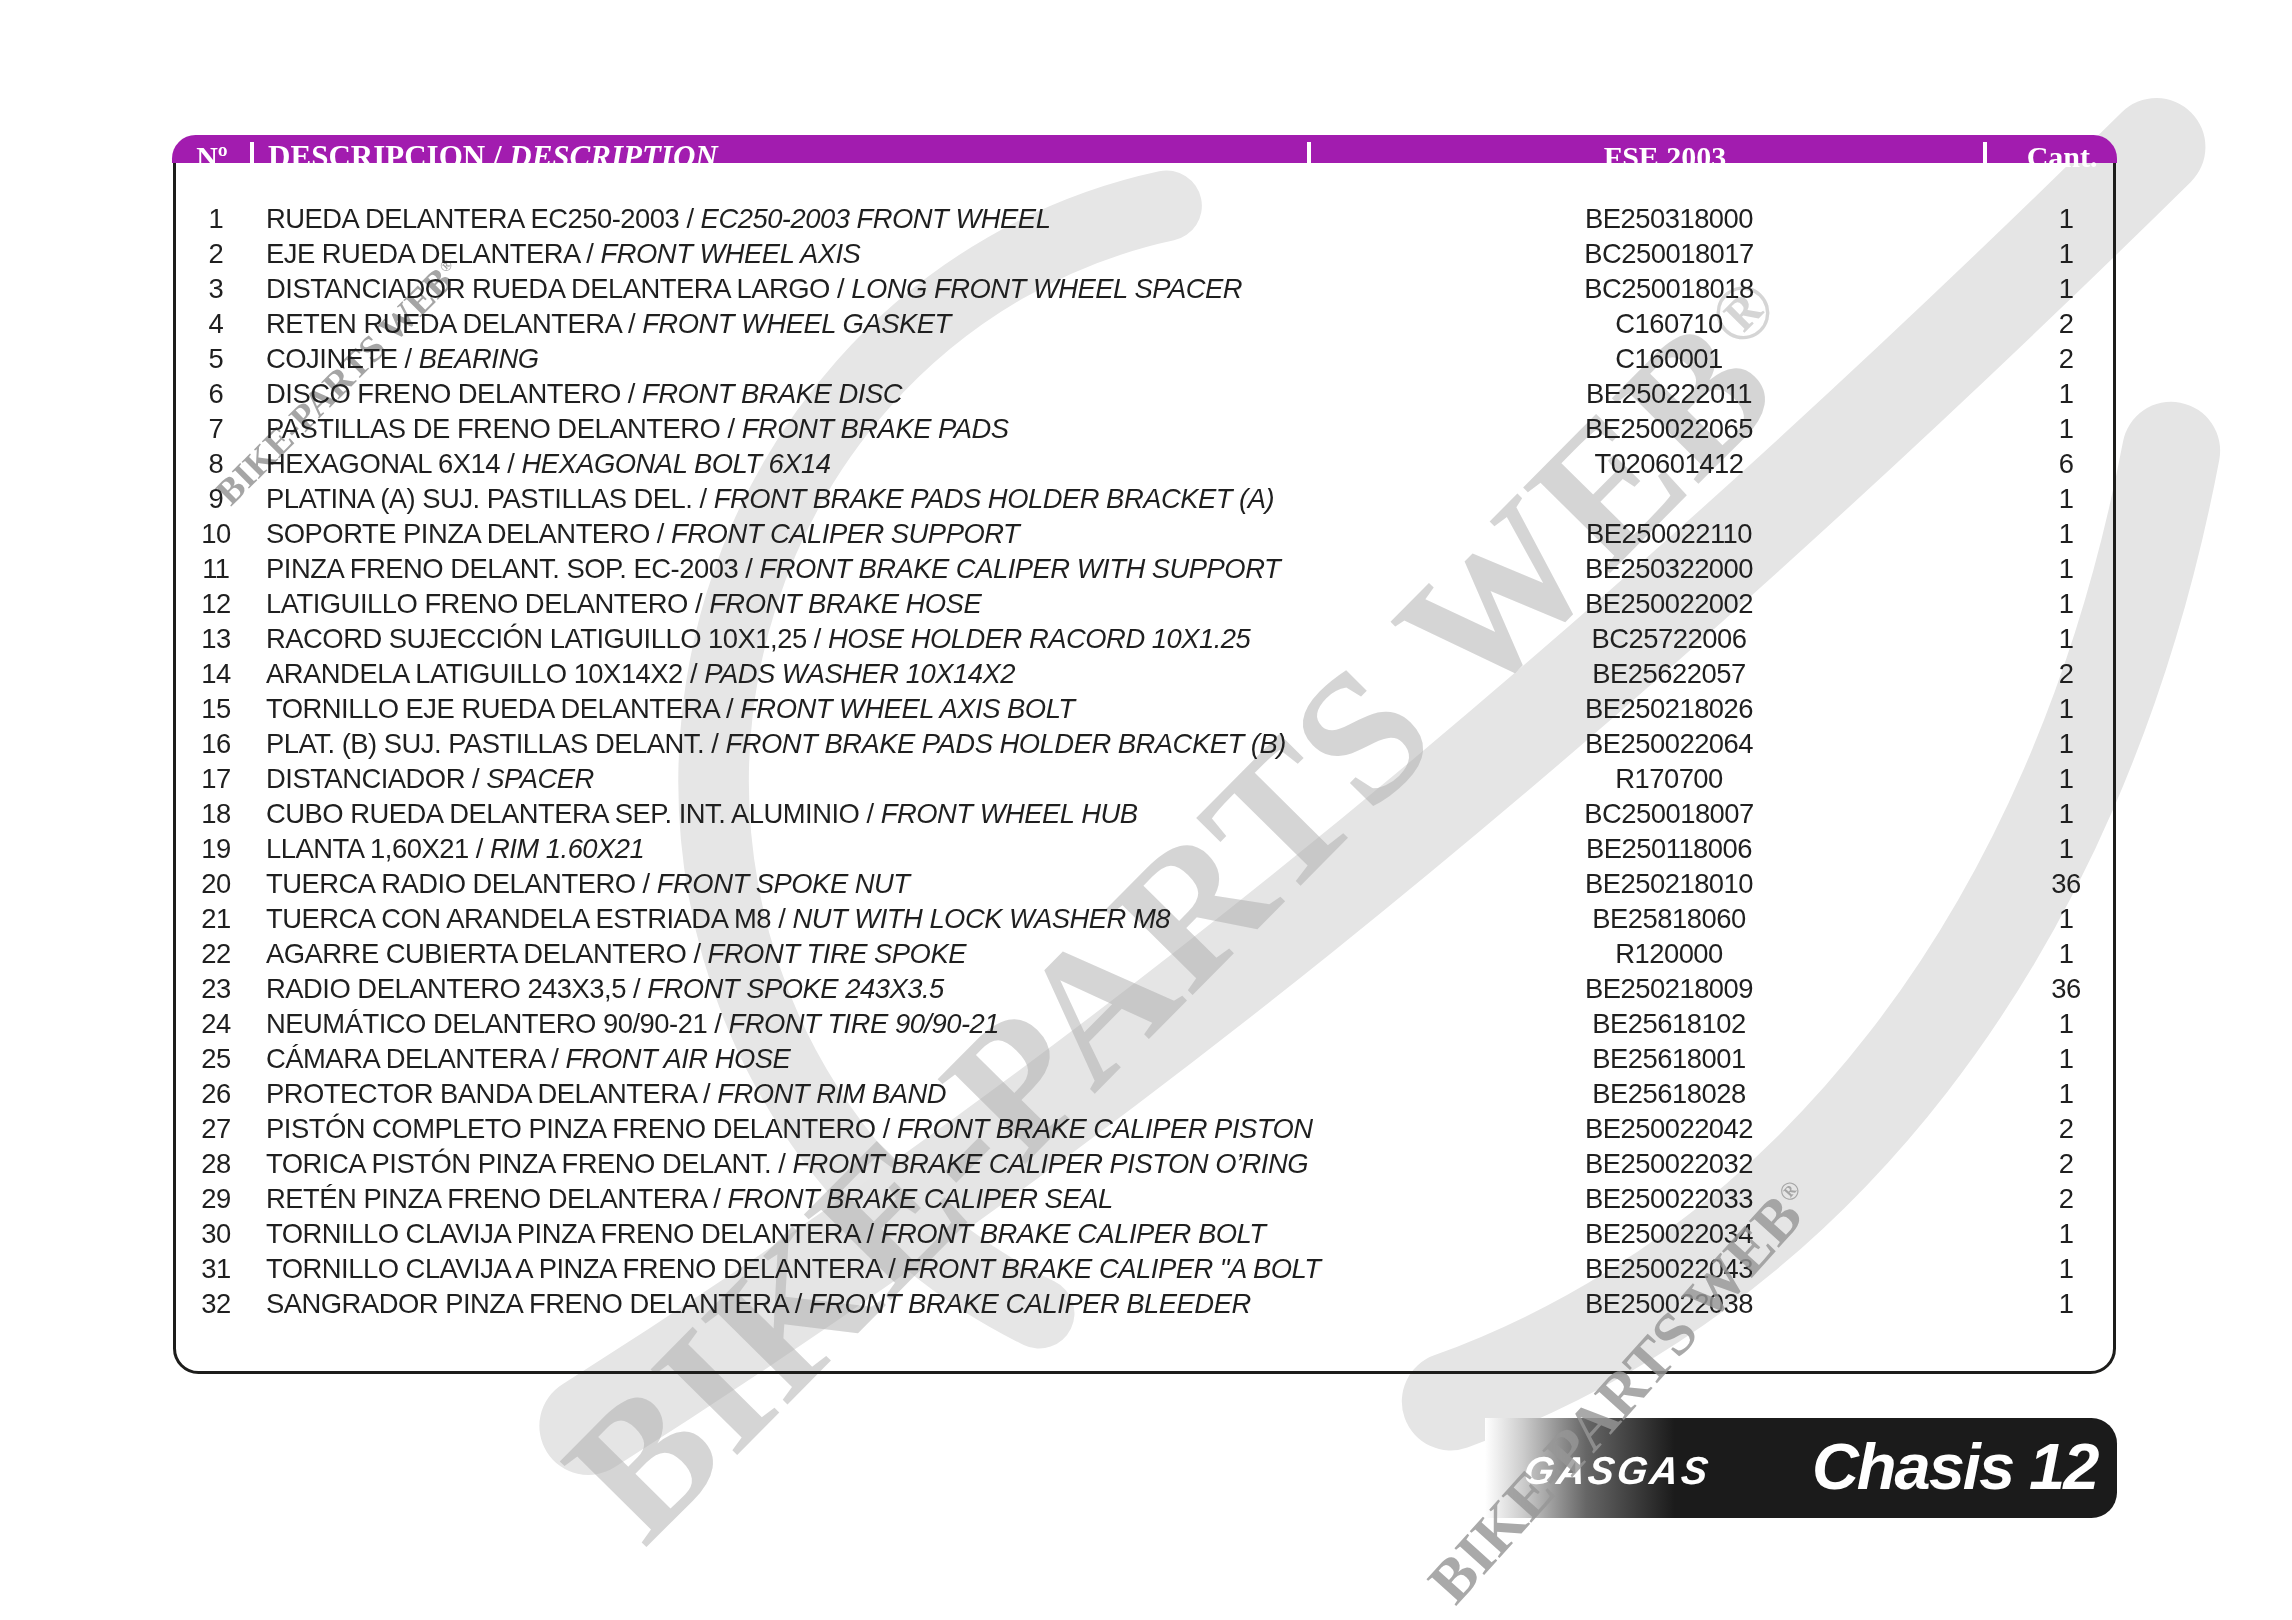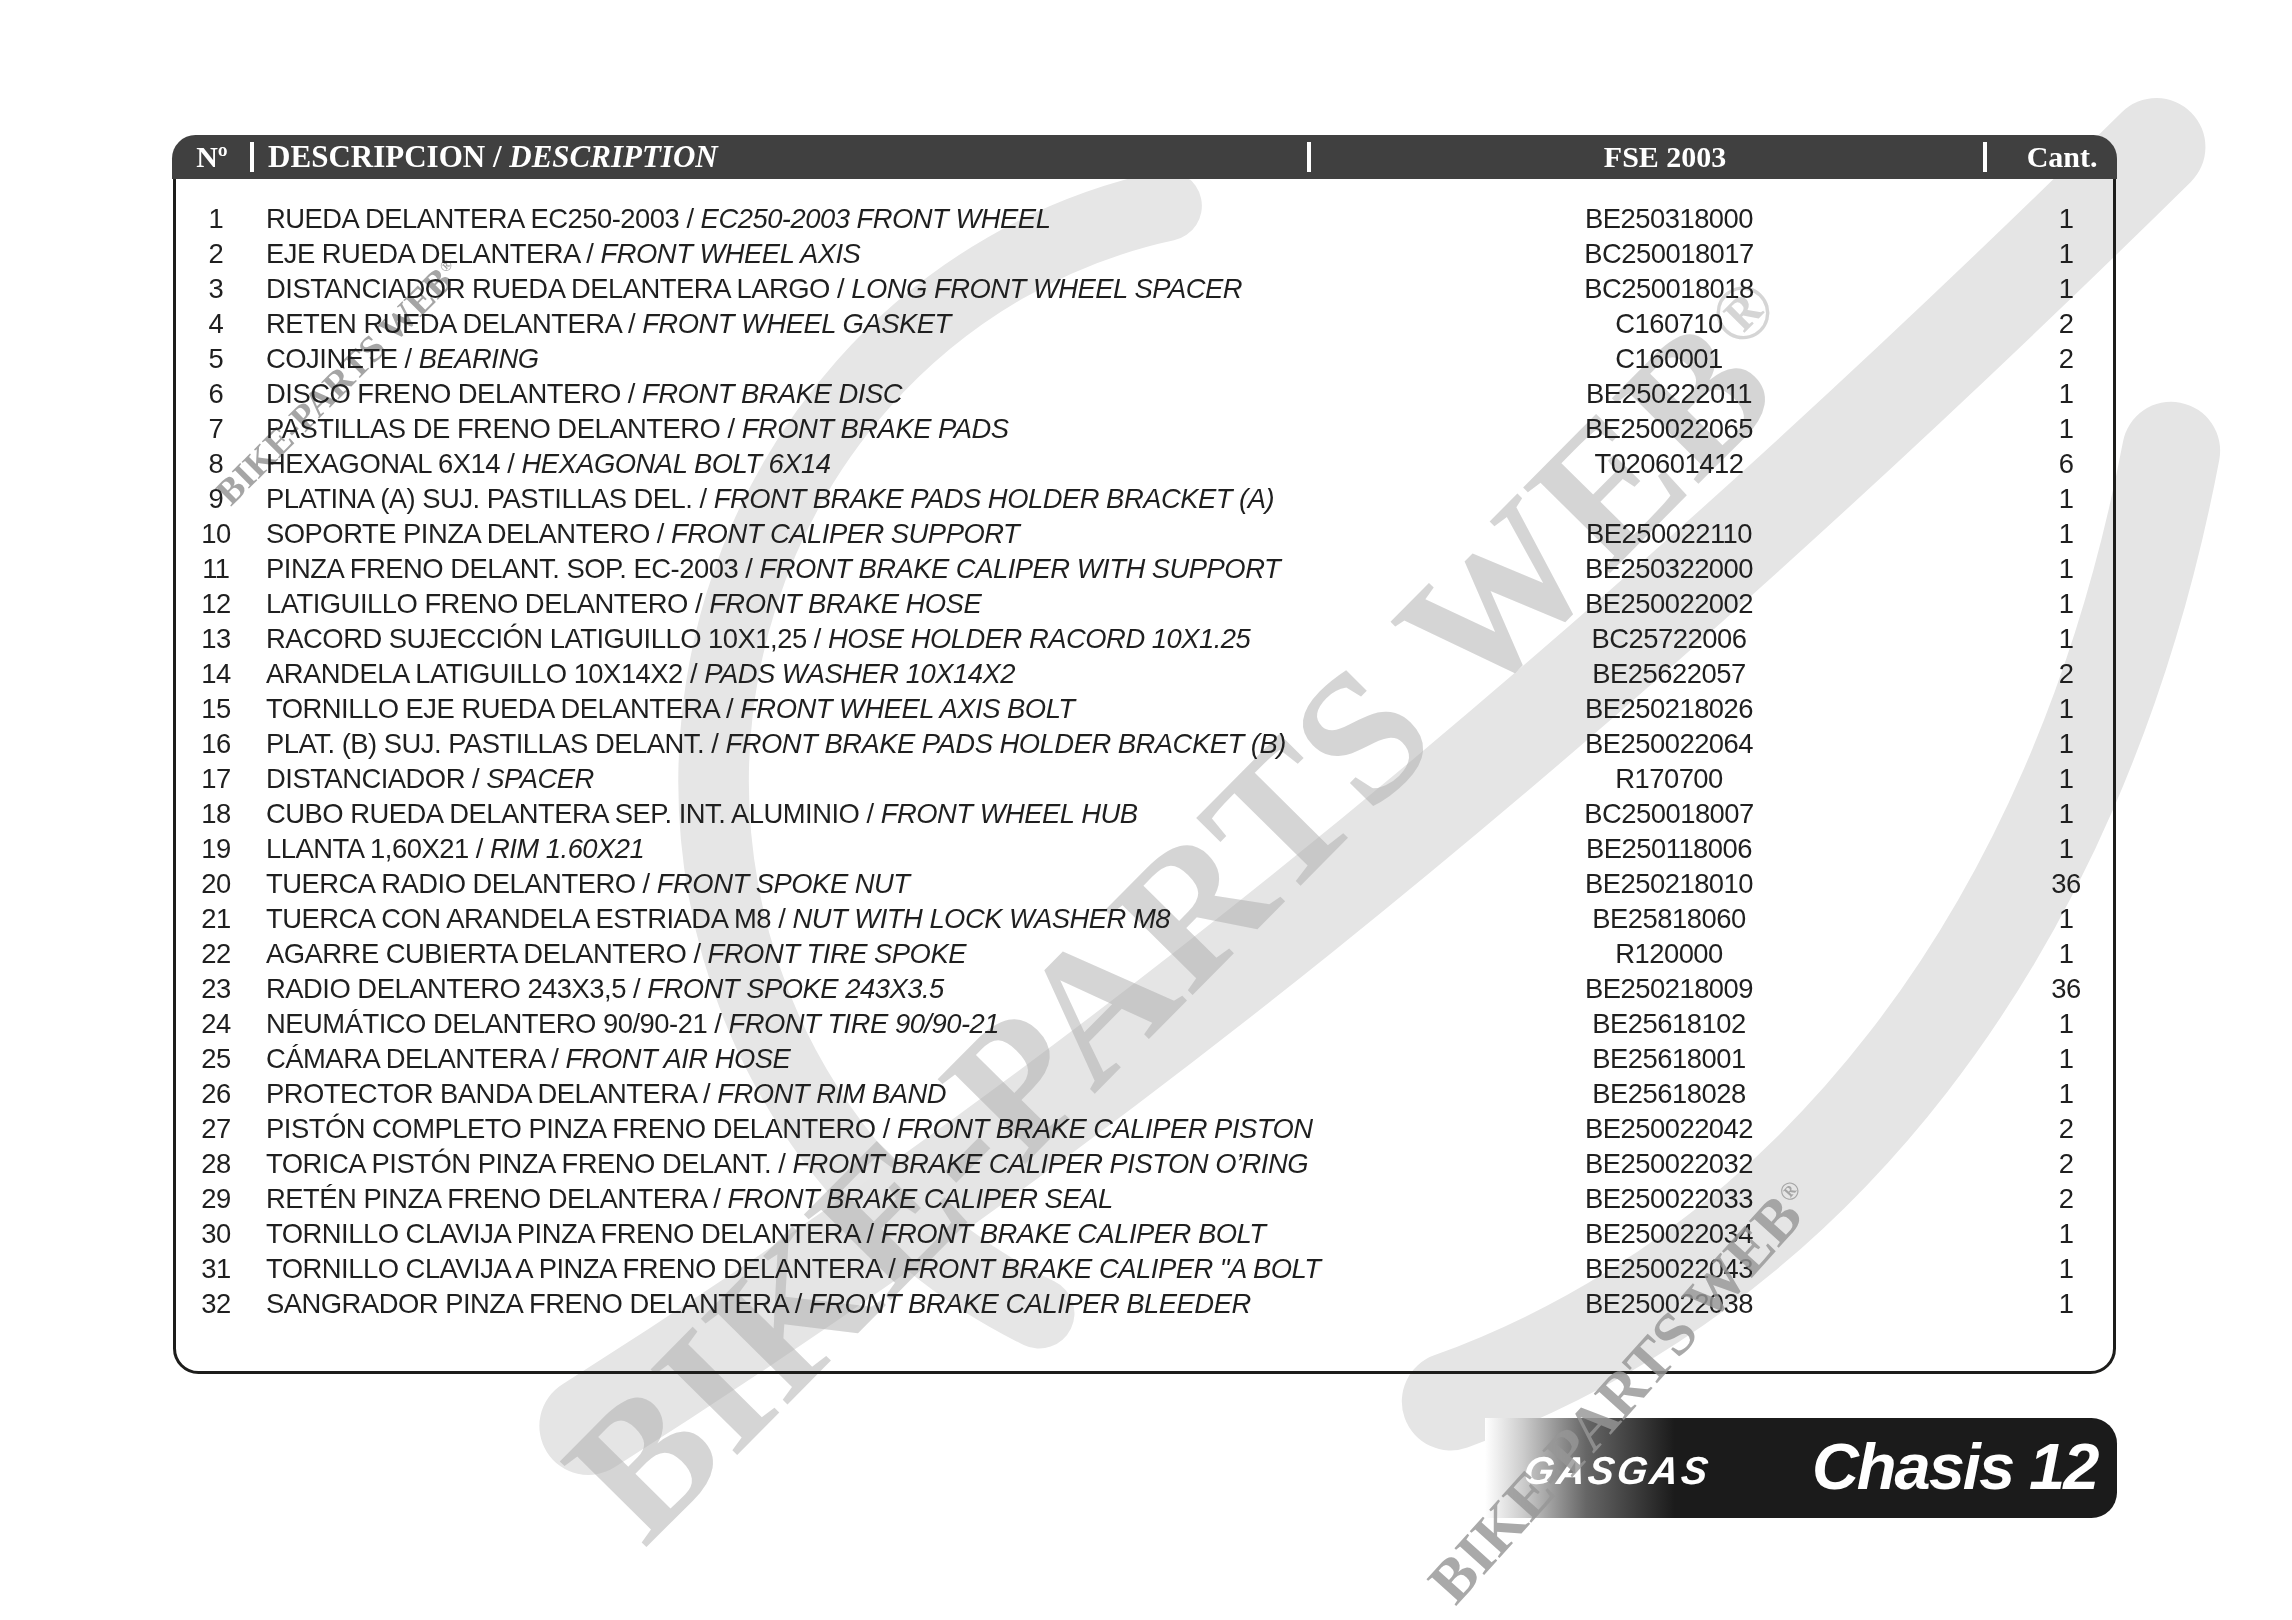--- a/index.html
+++ b/index.html
@@ -16,21 +16,21 @@
   .wm-small{left:338px;top:382px;font-size:37px;color:rgba(140,140,140,.78);
             transform:translate(-50%,-50%) rotate(-45deg);}
   .wm-big{left:1191px;top:907px;font-size:186px;letter-spacing:2px;color:rgba(172,172,172,.50);
           transform:translate(-50%,-50%) rotate(-45.3deg);}
   .wm-bottom{left:1622px;top:1392px;font-size:61px;color:rgba(150,150,150,.82);
              transform:translate(-50%,-50%) rotate(-48deg);z-index:4;}
 
   
   .ptable{position:absolute;left:173px;top:136px;width:1943px;height:1238px;box-sizing:border-box;
           border:3.9px solid #1d1d1b;border-radius:25.5px;z-index:2;background:transparent;}
-  .thead{position:absolute;top:-3.9px;left:-3.9px;right:-3.9px;height:44px;background:#404040;
+  .thead{position:absolute;top:-3.9px;left:-3.9px;right:-3.9px;height:28px;background:#a21caf;
          border-radius:23.5px 23.5px 0 0;color:#ffffff;
          font-family:"Liberation Serif","DejaVu Serif",serif;font-weight:bold;}
   .thead .cell{position:absolute;top:0;height:44px;line-height:44px;}
   .h-no{left:2.9px;width:74px;text-align:center;font-size:30px;}
   .h-desc{left:96px;font-size:31px;white-space:nowrap;}
   .h-desc .it{font-style:italic;}
   .h-fse{left:1137px;width:712px;text-align:center;font-size:30px;}
   .h-cant{left:1835px;width:110px;text-align:center;font-size:30px;}
   .hsep{position:absolute;top:6.9px;width:3.9px;height:30px;background:#ffffff;}
   .hsep1{left:78px;} .hsep2{left:1135px;} .hsep3{left:1811px;}

